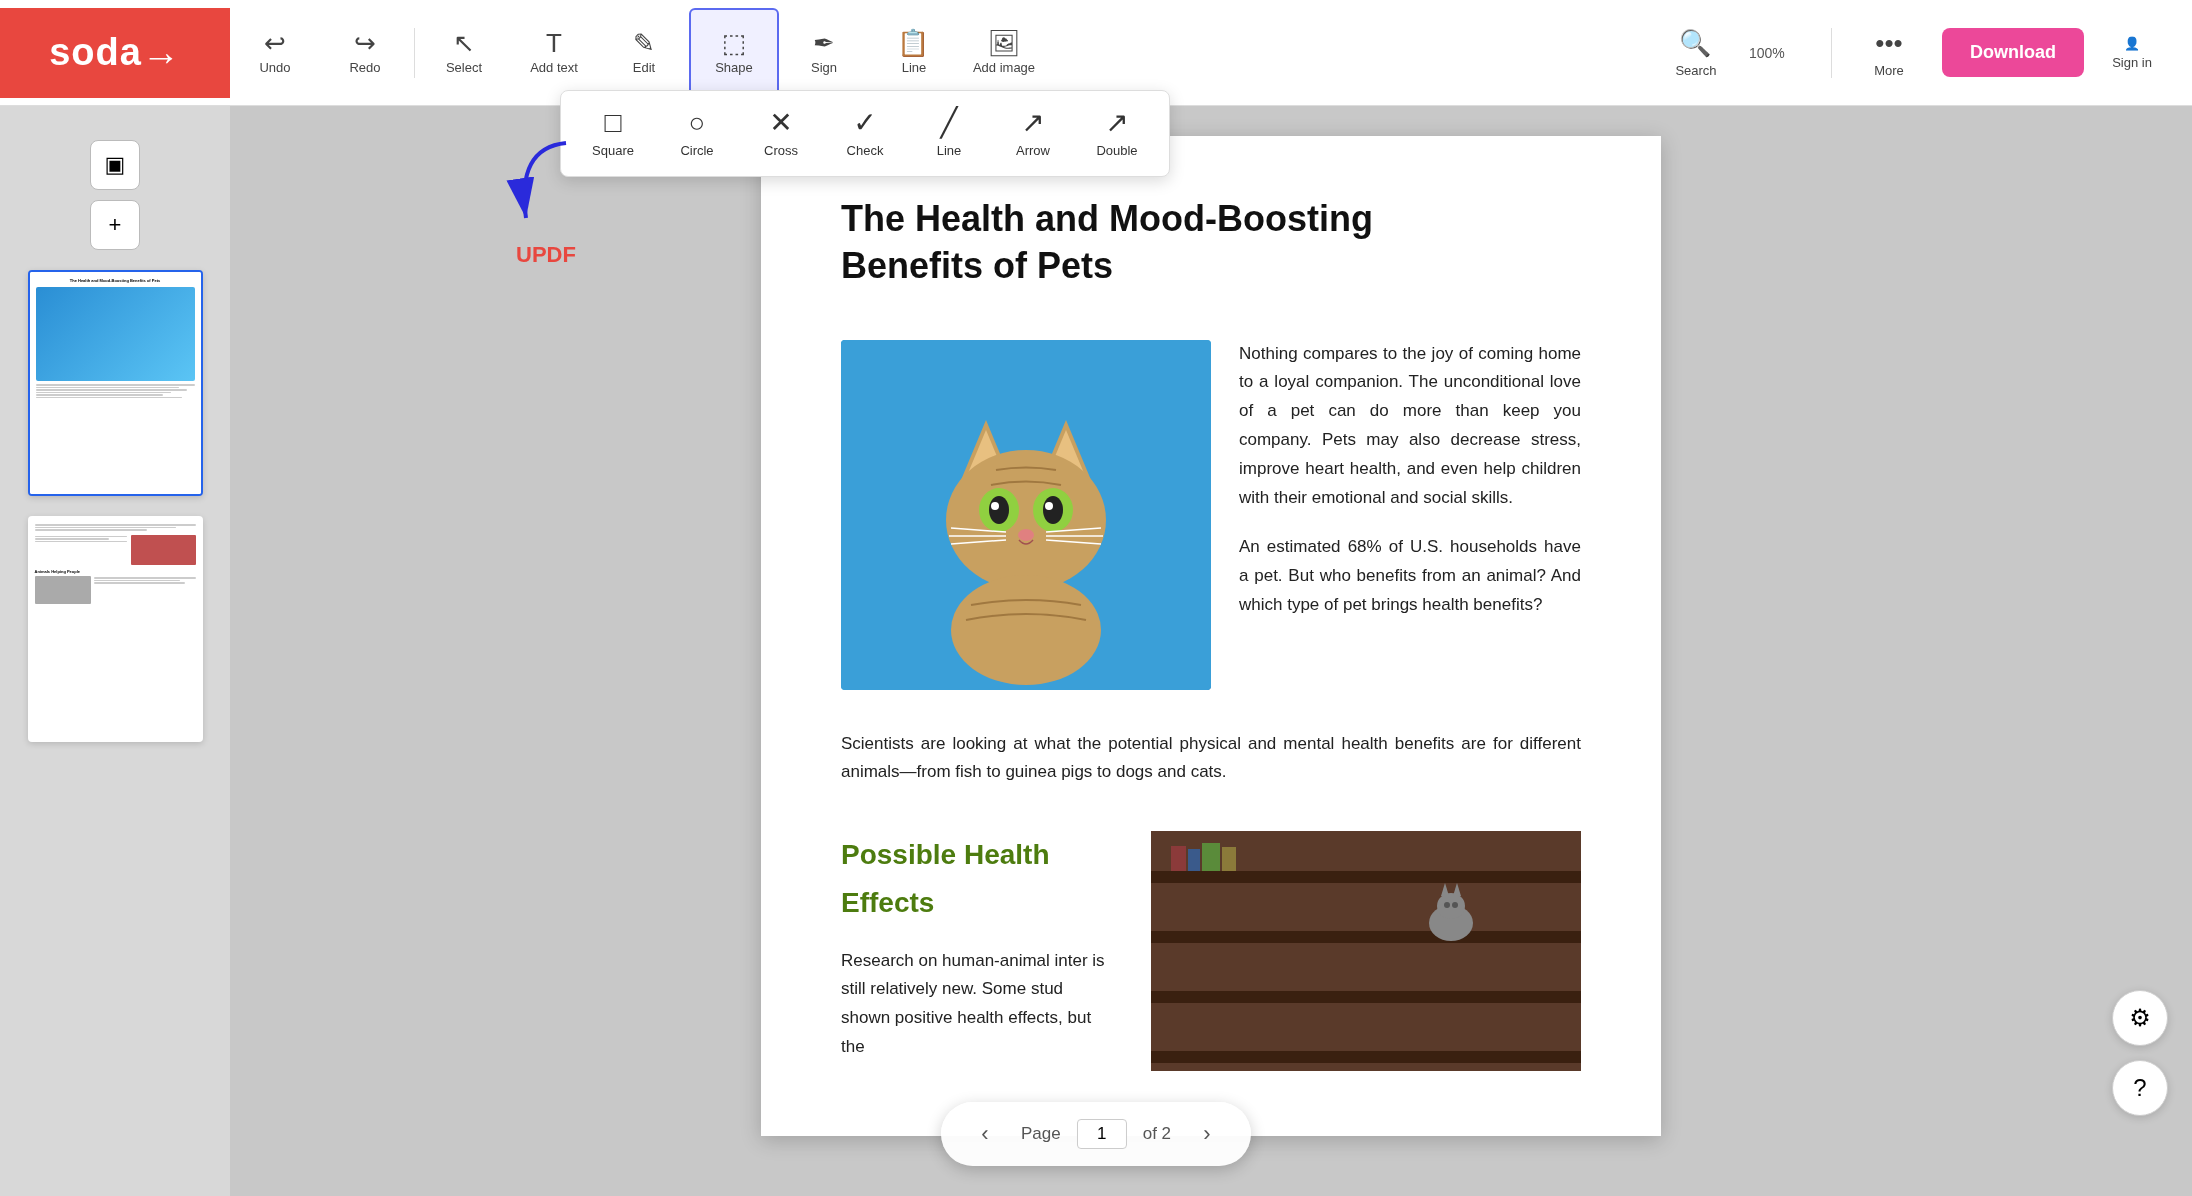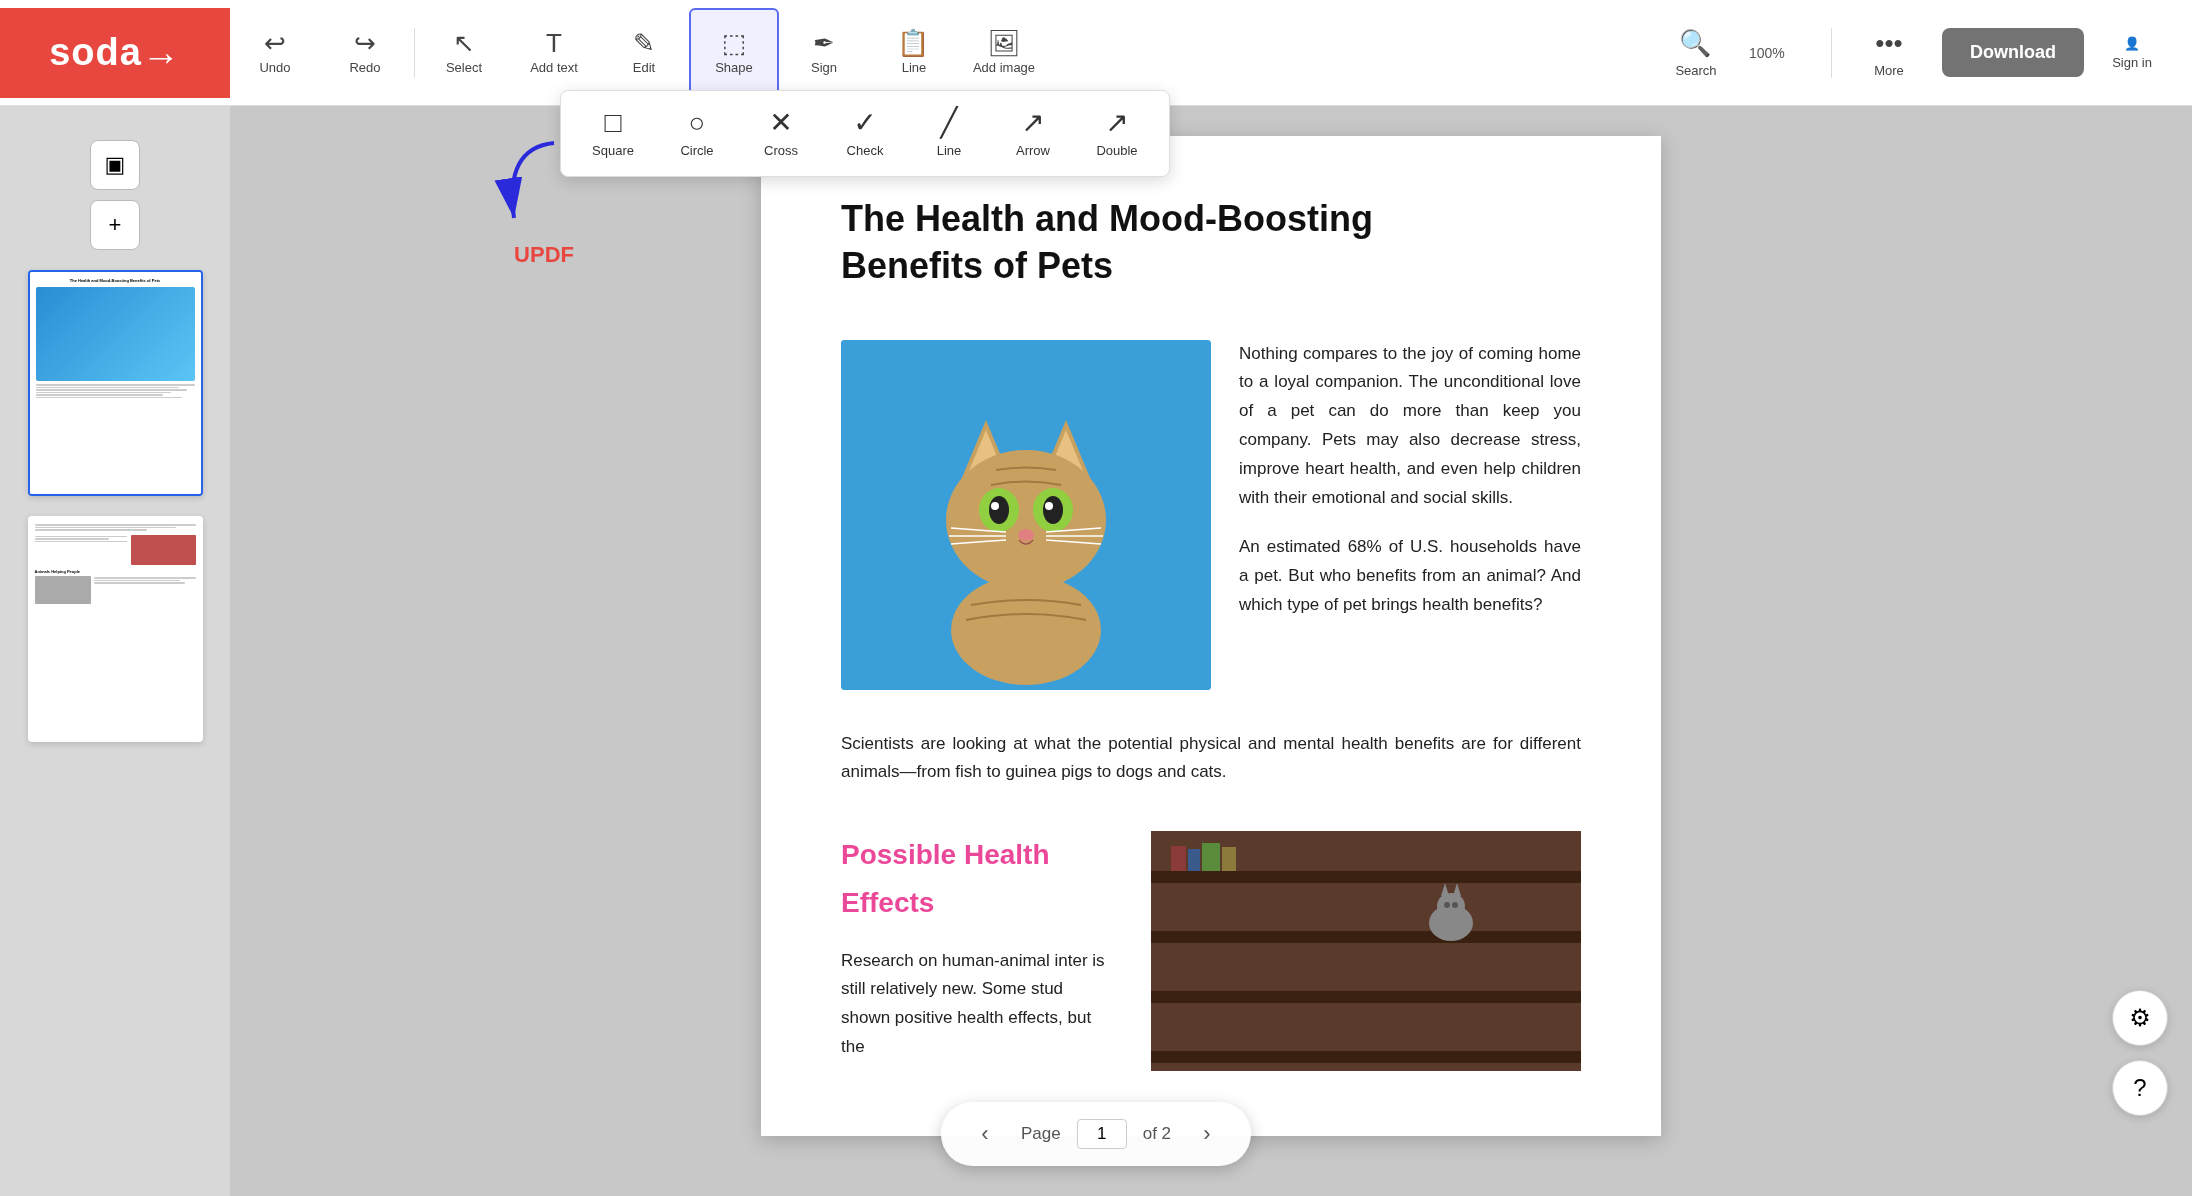--- a/index.html
+++ b/index.html
@@ -97,21 +97,21 @@
       display: flex;
       flex-direction: column;
       justify-content: center;
       width: 70px;
       height: 90px;
       font-size: 14px;
       color: #555;
     }
 
     .download-btn {
-      background: #737373;
+      background: #ec4899;
       color: #fff;
       border: none;
       border-radius: 8px;
       padding: 14px 28px;
       font-size: 18px;
       font-weight: 600;
       cursor: pointer;
       white-space: nowrap;
     }
 
@@ -229,25 +229,25 @@
       font-size: 13px;
       gap: 6px;
       color: #333;
     }
     .shape-icon { font-size: 28px; line-height: 1; }
 
     
     #updf-tooltip {
       position: absolute;
       top: 138px;
-      left: 494px;
+      left: 506px;
       z-index: 300;
       display: flex;
       flex-direction: column;
-      align-items: flex-end;
+      align-items: center;
     }
     #updf-label {
       color: #e8473f;
       font-weight: 700;
       font-size: 22px;
       margin-top: 4px;
     }
     .arrow-svg {
       width: 80px;
       height: 100px;
@@ -300,21 +300,21 @@
       justify-content: center;
       position: relative;
       overflow: hidden;
     }
 
     .pdf-text-block { flex: 1; font-size: 17px; line-height: 1.7; color: #222; }
     .pdf-text-block p { margin-bottom: 20px; text-align: justify; }
 
     .pdf-full-text { font-size: 17px; line-height: 1.7; color: #222; margin-bottom: 44px; text-align: justify; }
 
-    .pdf-section-title { font-size: 28px; font-weight: 700; margin-bottom: 20px; color: #ec4899; }
+    .pdf-section-title { font-size: 28px; font-weight: 700; margin-bottom: 20px; color: #4d7c0f; }
 
     .pdf-bottom-row {
       display: flex;
       gap: 40px;
     }
 
     .pdf-bottom-text { flex: 1; font-size: 17px; line-height: 1.7; color: #222; }
 
     .pdf-bottom-img {
       width: 430px;

